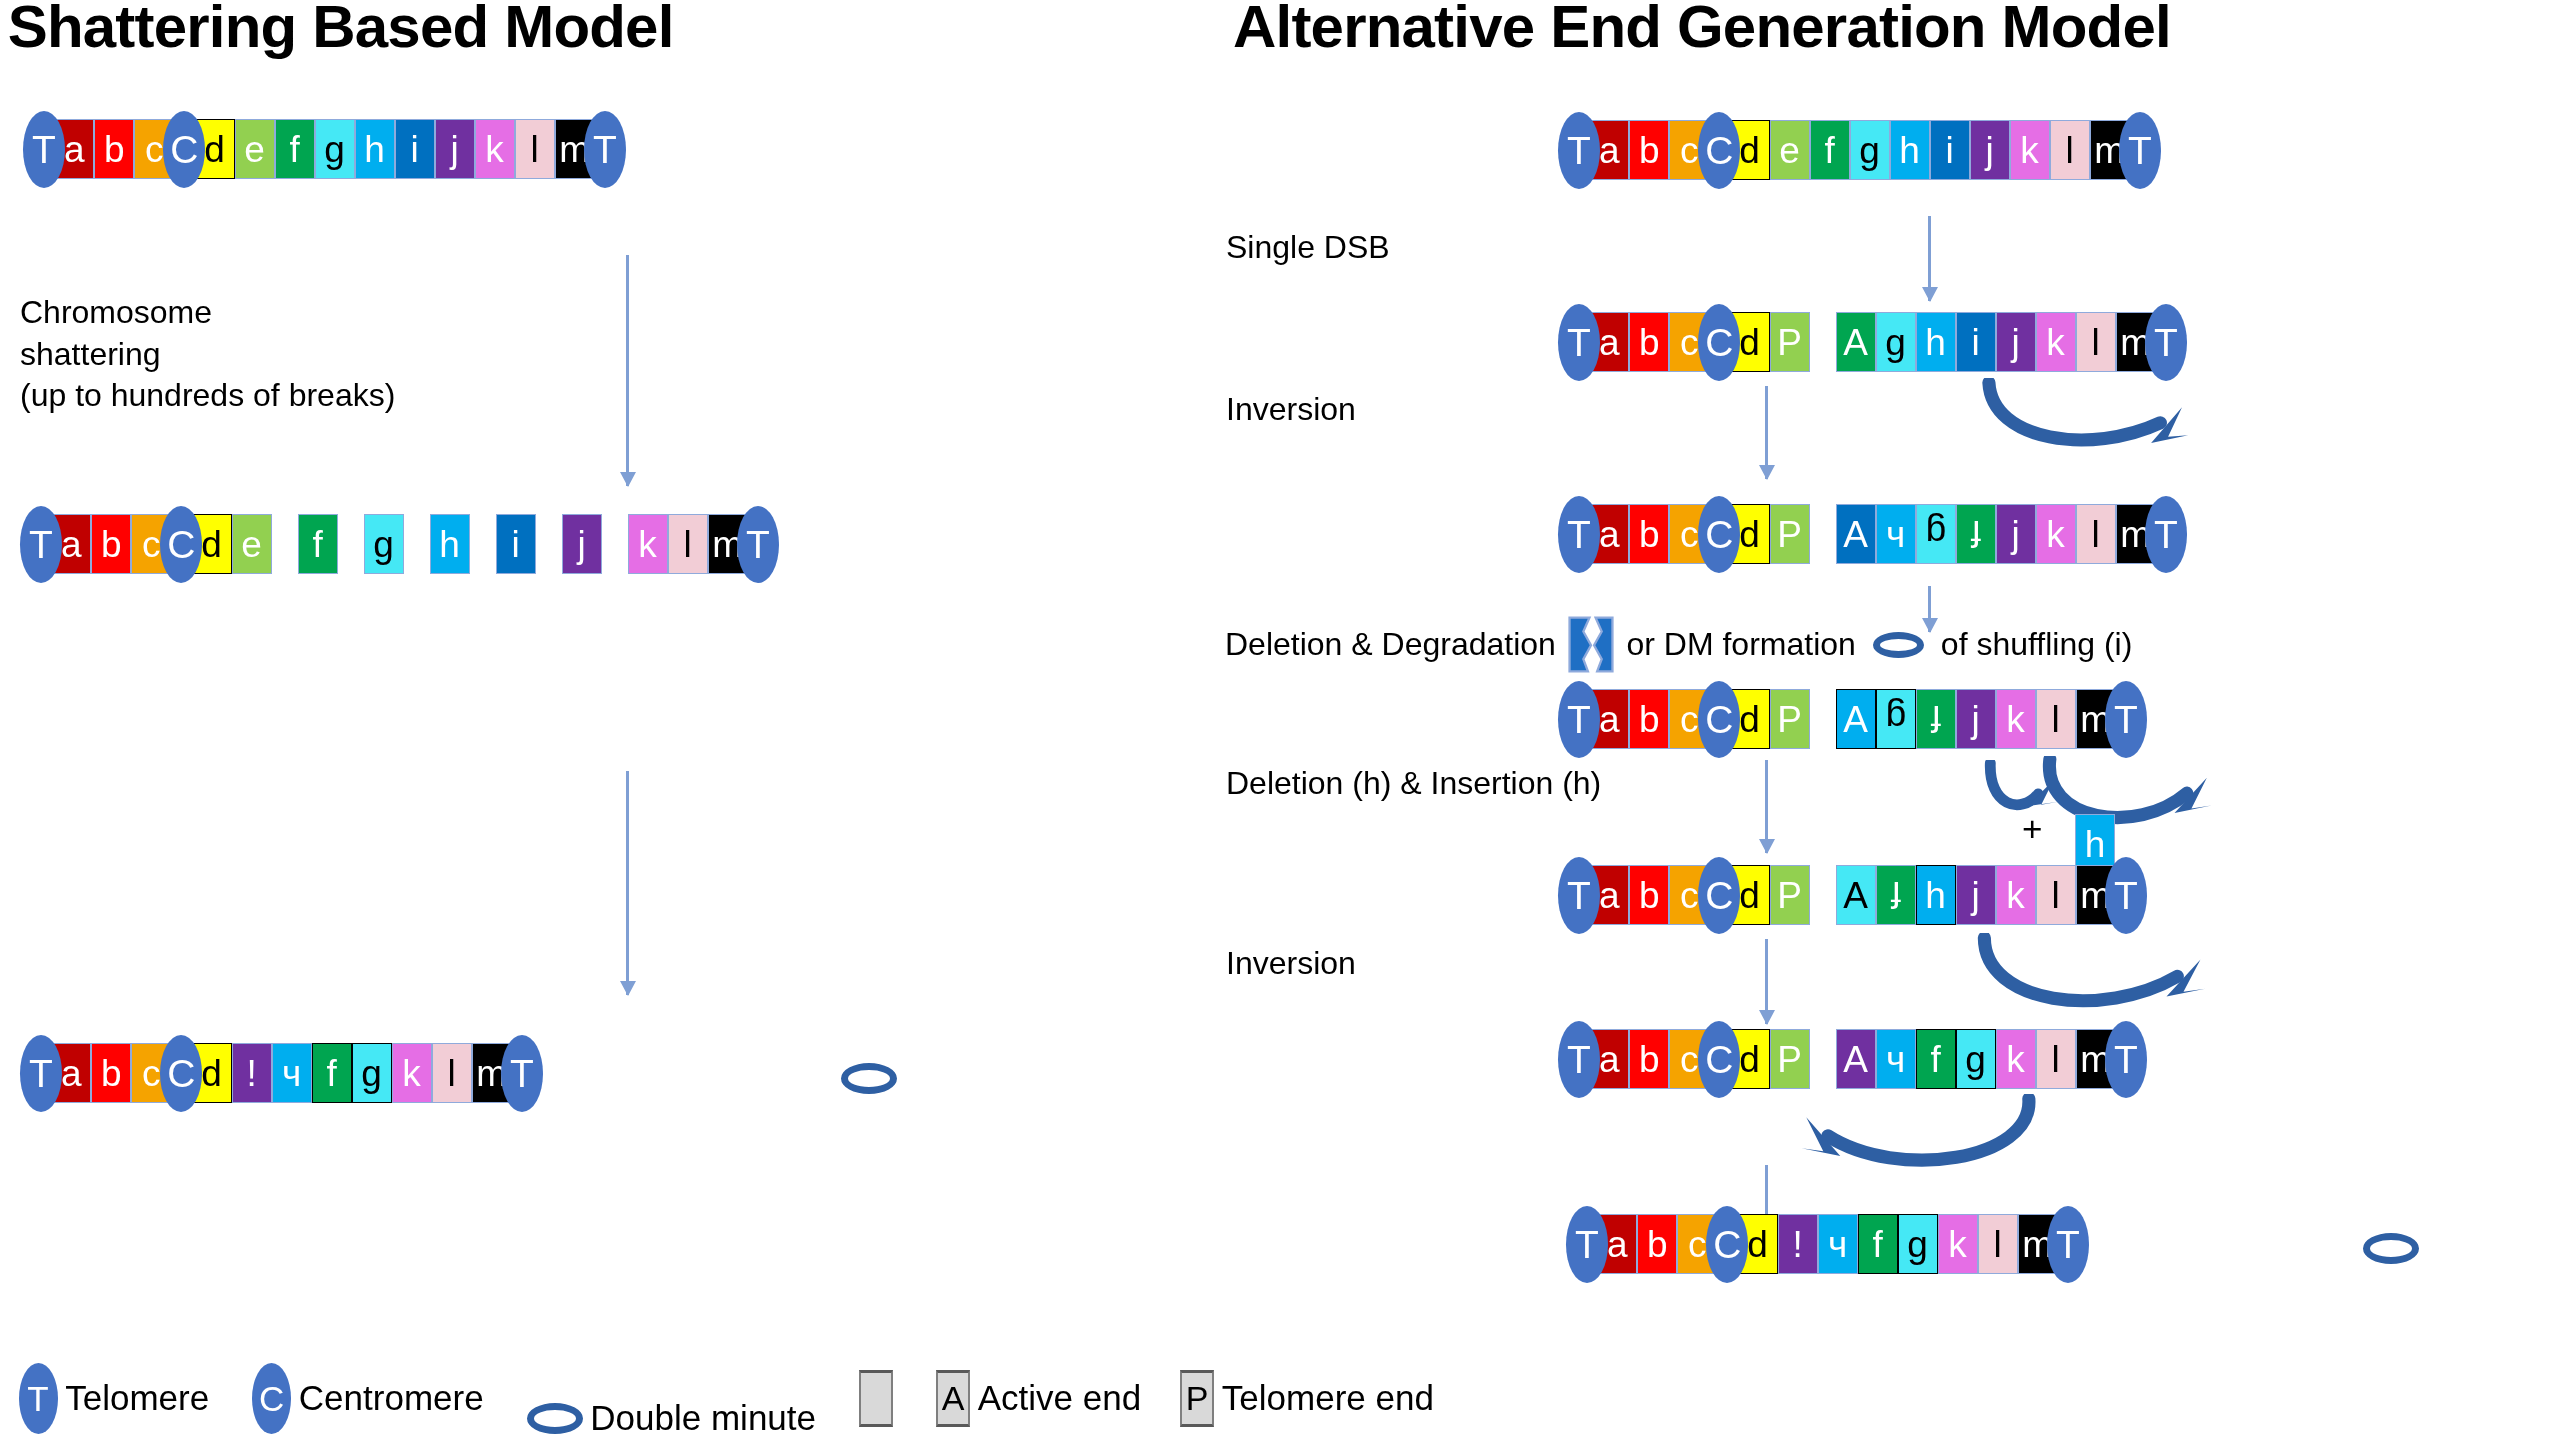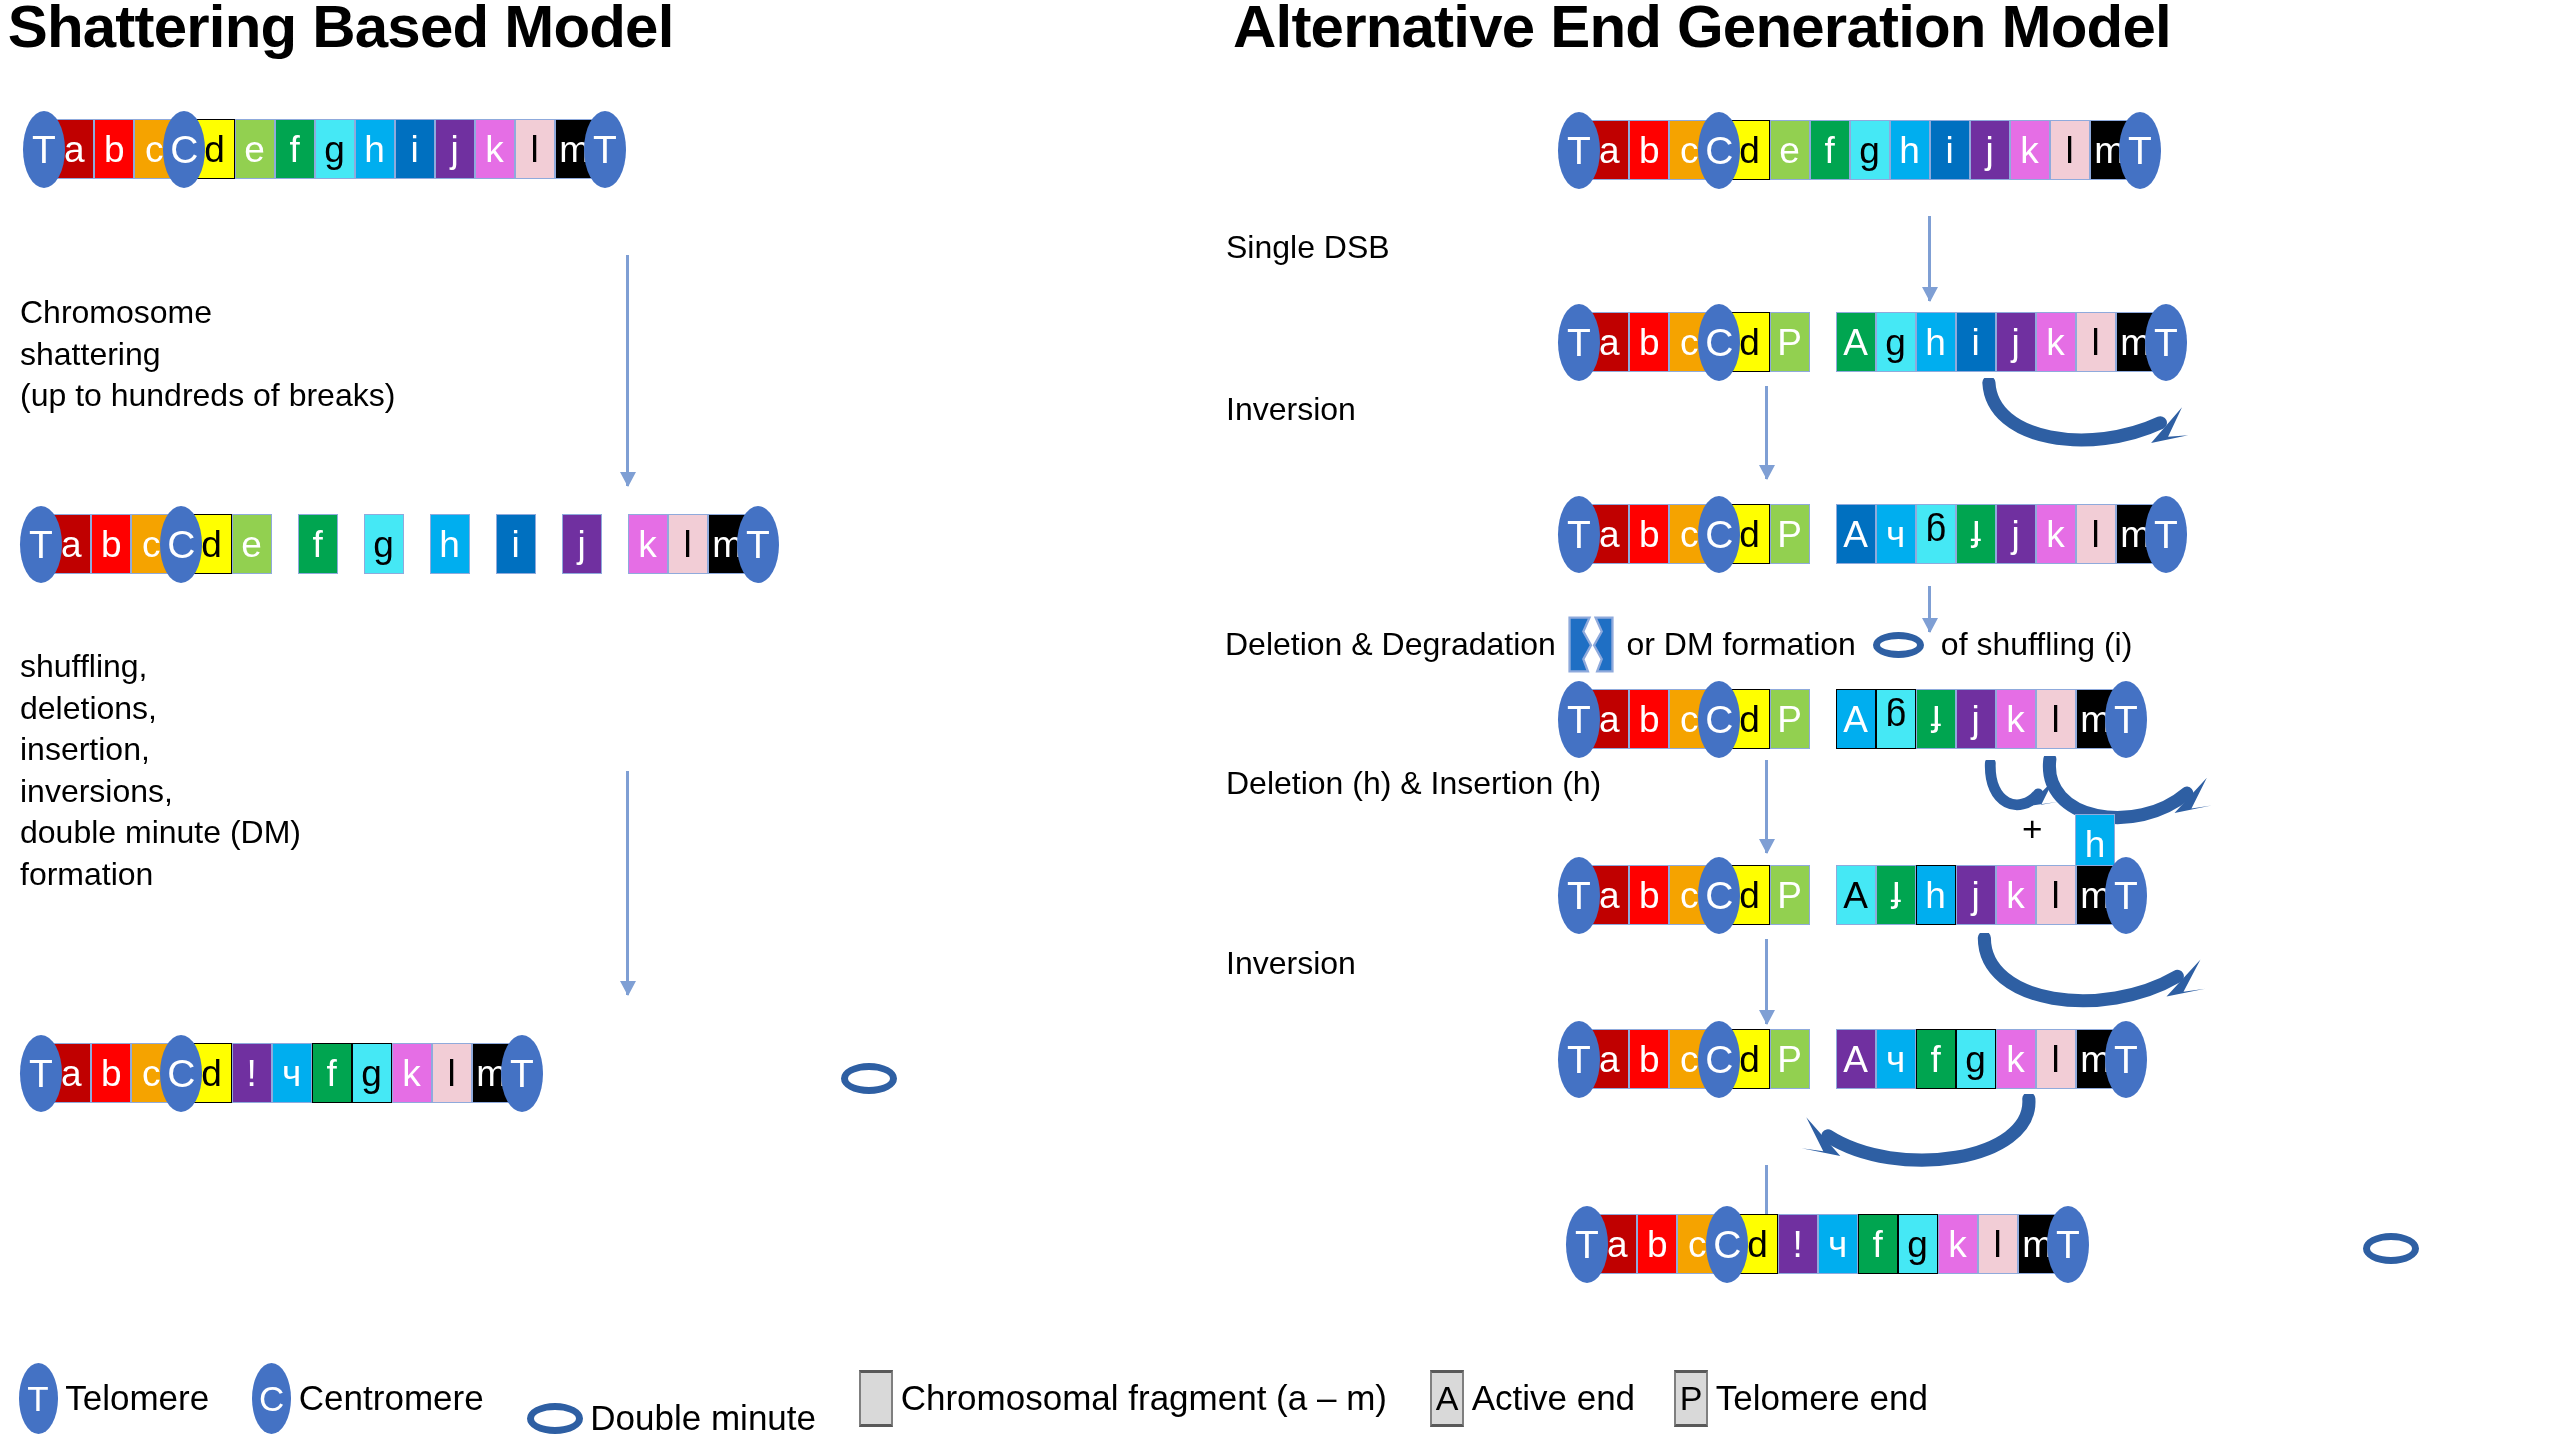--- a/index.html
+++ b/index.html
@@ -171,26 +171,20 @@
       <div class="grp">
         <div class="seg" style="background: rgb(229, 110, 229);">k</div>
         <div class="seg" style="background: rgb(242, 205, 214); color: rgb(0, 0, 0);">l</div>
         <div class="seg" style="background: rgb(0, 0, 0);">m</div>
         <div class="tel right">
           <span>T</span>
         </div>
       </div>
     </div>
 
-  <div class="abs blocktext" style="left:20px;top:646px;">shuffling,
-deletions,
-insertion,
-inversions,
-double minute (DM)
-formation</div>
 
   <div class="abs vArrow" style="left:626px;top:771px;height:224px;"></div>
 
   <div class="abs chrom" id="L-row-final" style="left:20px;top:1040px;">
       <div class="grp">
         <div class="tel left">
           <span>T</span>
         </div>
         <div class="seg" style="background: rgb(192, 0, 0);">a</div>
         <div class="seg" style="background: rgb(255, 0, 0);">b</div>
@@ -501,21 +495,20 @@
       <span class="leglabel">Centromere</span>
     </div>
 
     <div class="legitem" style="margin-left:43px;margin-top:40px;">
       <div class="dmIcon"></div>
       <span class="leglabel">Double minute</span>
     </div>
 
     <div class="legitem" style="margin-left:43px;">
       <div class="fragIcon"></div>
-      <span class="leglabel">Chromosomal fragment (a – m)</span>
     </div>
 
     <div class="legitem" style="margin-left:43px;">
       <div class="fragIcon">
         <span>A</span>
       </div>
       <span class="leglabel">Active end</span>
     </div>
 
     <div class="legitem" style="margin-left:39px;">

